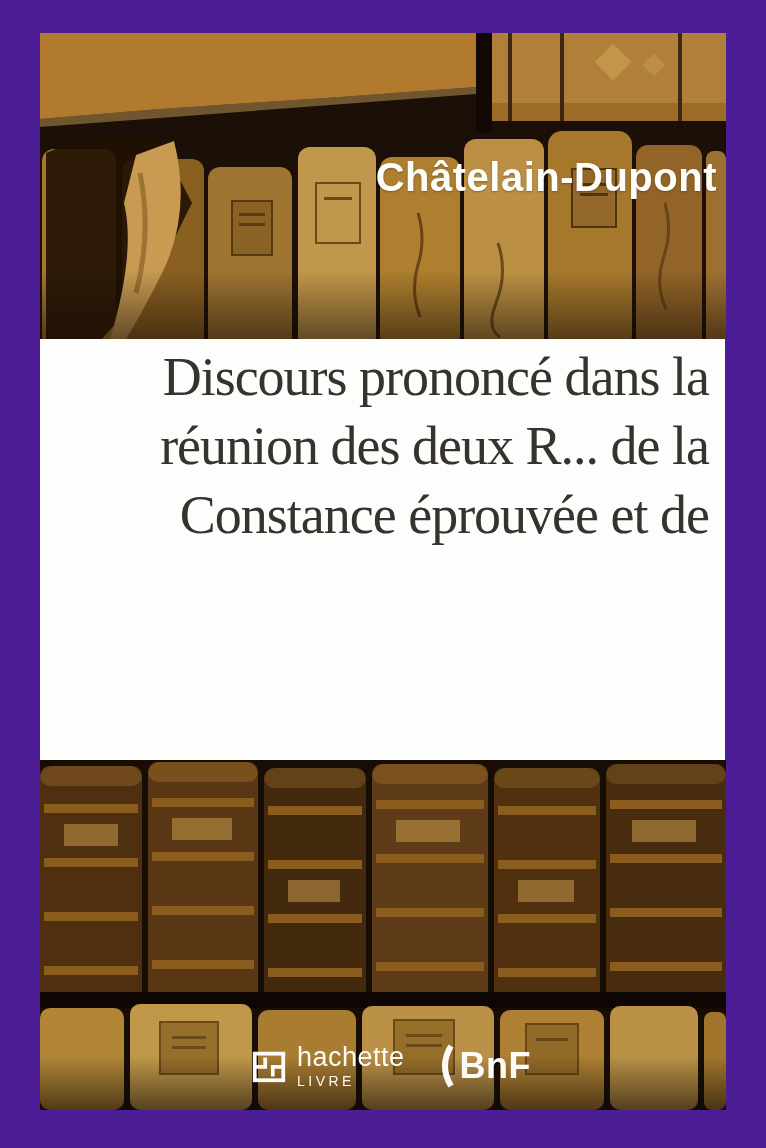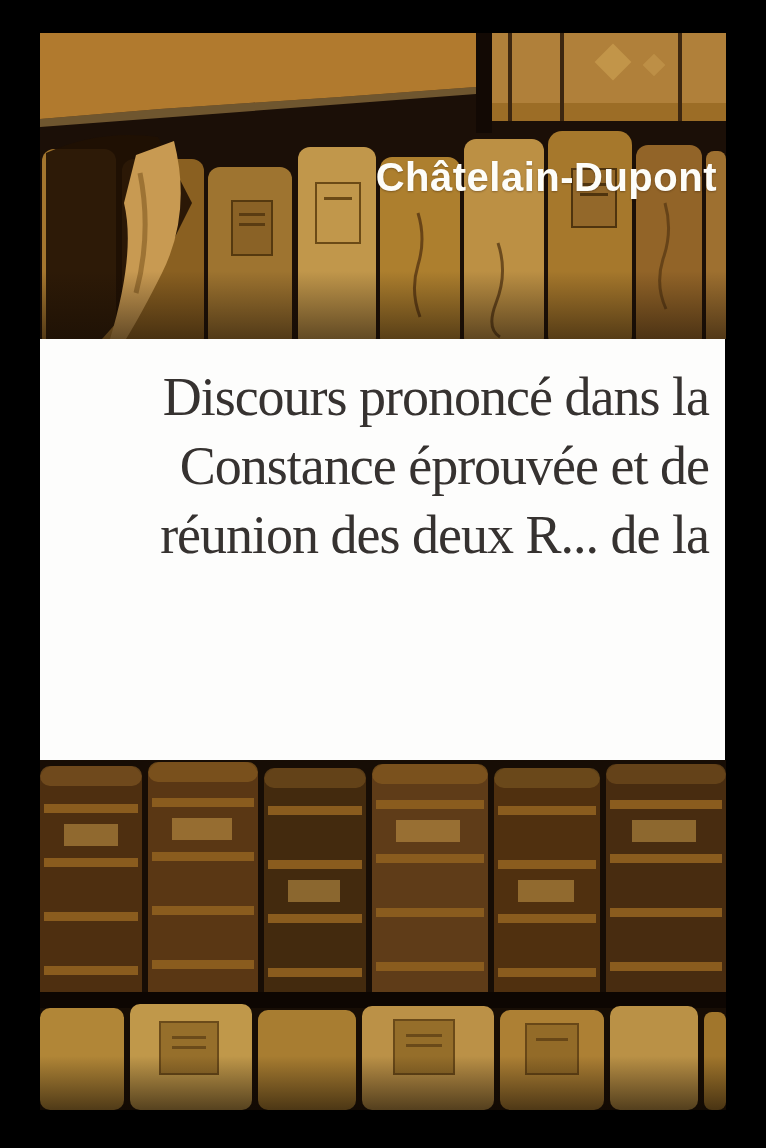--- a/index.html
+++ b/index.html
@@ -1,32 +1,32 @@
 <!DOCTYPE html>
 <html><head>
 <meta charset="utf-8">
 <style>
   html,body{margin:0;padding:0;}
   body{width:766px;height:1148px;overflow:hidden;background:#f6dcb2;
        font-family:"Liberation Sans",sans-serif;}
-  .page{position:relative;width:766px;height:1148px;background:#000000;}
+  .page{position:relative;width:766px;height:1148px;background:#4c1d95;}
 
   .photo{position:absolute;left:40px;width:686px;overflow:hidden;}
   .photo svg{display:block;}
   .top-photo{top:33px;height:306px;}
   .bottom-photo{top:760px;height:350px;}
 
   .author{position:absolute;top:155px;right:49px;
           font-family:"Liberation Sans",sans-serif;font-weight:bold;
           font-size:40px;letter-spacing:.5px;color:#fdfdf9;
           text-shadow:0 1px 2px rgba(40,20,5,.35);}
 
   .title-band{position:absolute;left:40px;top:339px;width:685px;height:524px;
               background:#fdfdfc;box-sizing:border-box;
-              padding:24px 16px 0 0;text-align:right;}
+              padding:4px 16px 0 0;text-align:right;}
   .title-line{font-family:"Liberation Serif",serif;font-size:54px;
               line-height:69px;letter-spacing:-1px;color:#363230;
               white-space:nowrap;}
 
   .logos{position:absolute;left:250px;top:1042px;display:flex;
          align-items:center;gap:30px;color:#fcfbf7;}
   .hachette{display:flex;align-items:center;gap:9px;}
   .hachette-text{display:flex;flex-direction:column;line-height:1;}
   .hachette-name{font-size:27px;font-weight:400;letter-spacing:.5px;}
   .hachette-sub{font-size:14px;letter-spacing:3.5px;margin-top:3px;}
@@ -87,22 +87,22 @@
       <path d="M458,210 q10,30 -2,60 q-10,26 4,34" stroke="#4a2d0e" stroke-width="3" fill="none" opacity="0.7"></path>
       <path d="M625,170 q8,28 -2,56 q-8,26 3,50" stroke="#4a2d0e" stroke-width="3" fill="none" opacity="0.6"></path>
       <rect y="238" width="686" height="68" fill="url(#t-fade)"></rect>
     </svg>
   </div>
 
   <div class="author">Châtelain-Dupont</div>
 
   <div class="title-band">
     <div class="title-line">Discours prononcé dans la</div>
+    <div class="title-line">réunion des deux R... de la</div>
     <div class="title-line">Constance éprouvée et de</div>
-    <div class="title-line">réunion des deux R... de la</div>
   </div>
 
   <div class="photo bottom-photo">
     <svg width="686" height="350" viewBox="0 0 686 350">
       <defs>
         <linearGradient id="b-fade" x1="0" y1="0" x2="0" y2="1">
           <stop offset="0" stop-color="#0f0802" stop-opacity="0"></stop>
           <stop offset="1" stop-color="#0f0802" stop-opacity="0.6"></stop>
         </linearGradient>
       </defs>
@@ -179,14 +179,32 @@
         <rect x="132" y="276" width="34" height="3" fill="#5d3e12"></rect>
           <rect x="132" y="286" width="34" height="3" fill="#5d3e12"></rect>
         <rect x="366" y="274" width="36" height="3" fill="#5d3e12"></rect>
           <rect x="366" y="284" width="36" height="3" fill="#5d3e12"></rect>
         <rect x="496" y="278" width="32" height="3" fill="#5d3e12"></rect>
       </g>
       <rect y="296" width="686" height="54" fill="url(#b-fade)"></rect>
     </svg>
   </div>
 
+  <div class="logos">
+    <div class="hachette">
+      <svg width="38" height="40" viewBox="0 0 40 40">
+        <rect x="5" y="7" width="30" height="28" fill="none" stroke="#fcfbf7" stroke-width="4"></rect>
+        <path d="M5,21 H16 V11 M35,21 H24 V31" fill="none" stroke="#fcfbf7" stroke-width="4"></path>
+      </svg>
+      <div class="hachette-text">
+        <span class="hachette-name">hachette</span>
+        <span class="hachette-sub">LIVRE</span>
+      </div>
+    </div>
+    <div class="bnf">
+      <svg width="20" height="48" viewBox="0 0 20 48">
+        <path d="M16,4 Q4,24 16,44" fill="none" stroke="#fcfbf7" stroke-width="6"></path>
+      </svg>
+      <span class="bnf-name">BnF</span>
+    </div>
+  </div>
 
 </div>
 
 </body></html>

